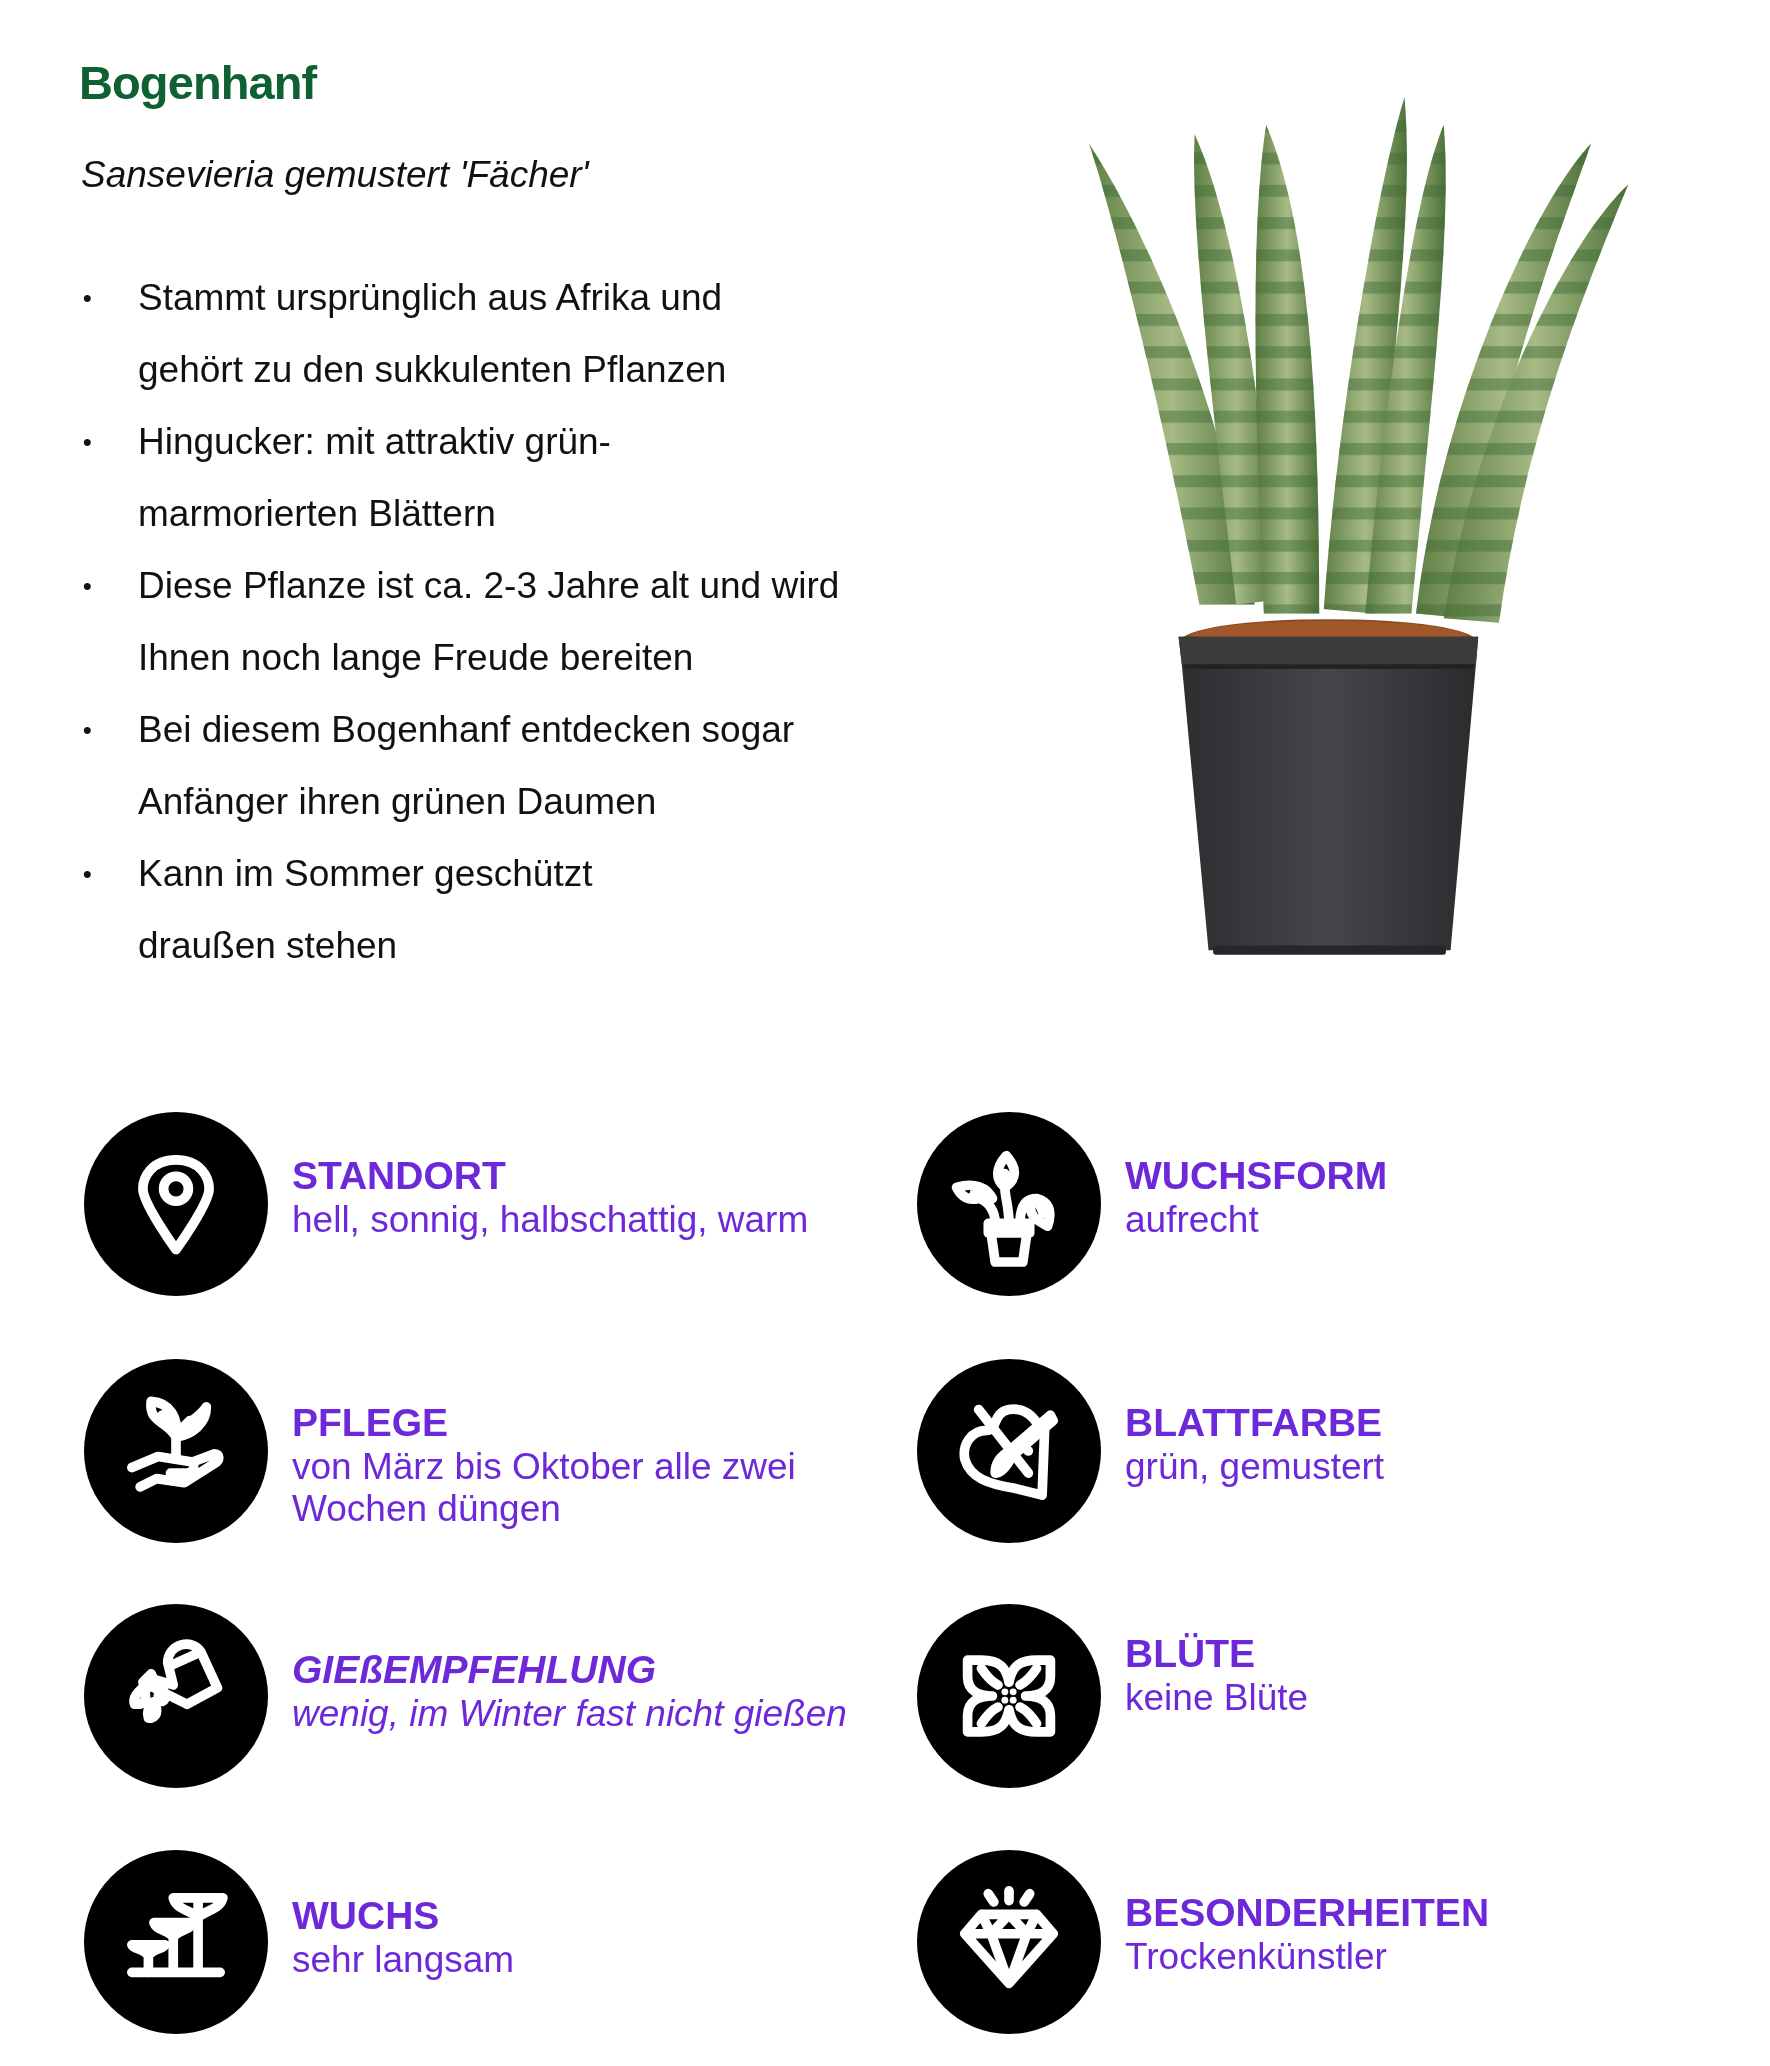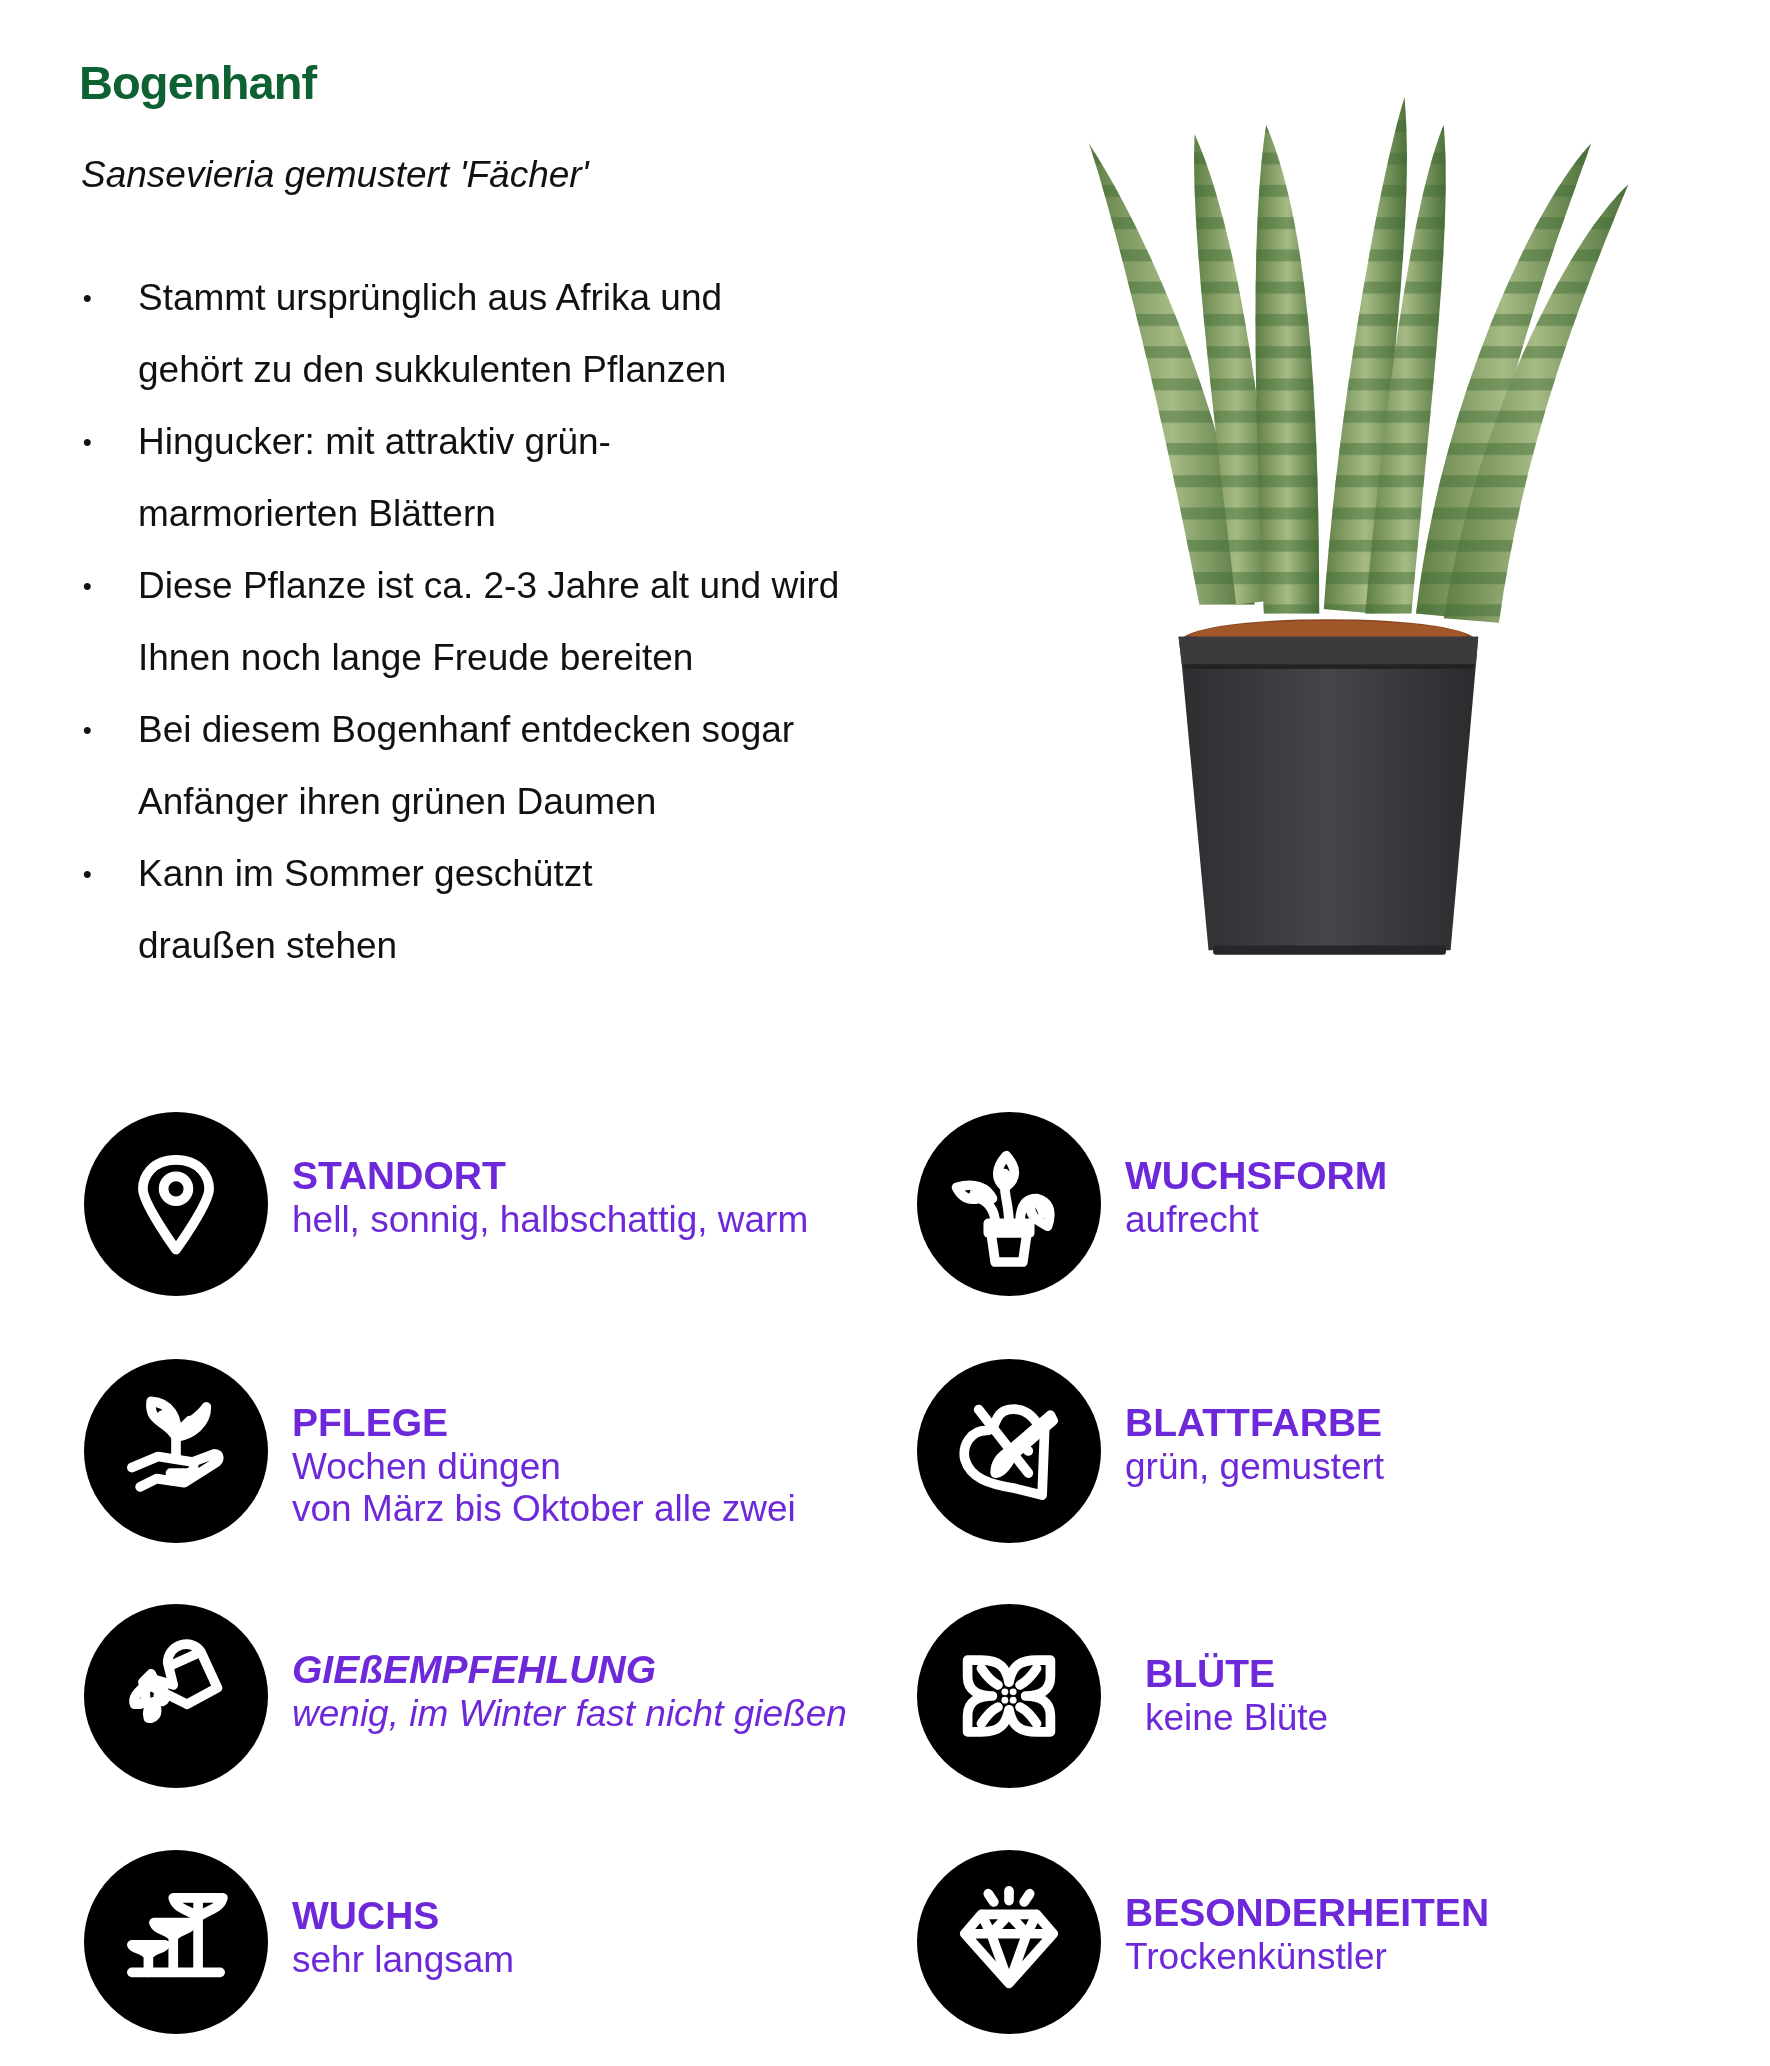--- a/index.html
+++ b/index.html
@@ -114,22 +114,22 @@
 
 <div class="feature" style="left:84px; top:1359px;">
   <div class="circle">
     <svg viewBox="0 0 100 100">
         <path class="w" d="M50 56 L50 40 M50 40 C44 28 30 30 32 14 C46 15 52 26 50 40 M50 40 C54 30 66 28 72 18 C72 30 62 38 50 40 M40 24 L48 34 M60 28 L52 36"></path>
         <path class="w" d="M18 62 L37 54 L62 58 C64 62 62 66 58 66 L46 66 M62 58 L78 52 C82 52 82 57 78 59 L56 73 L36 70 L24 76"></path>
       </svg>
   </div>
   <div class="label" style="top:42px;">
     <span class="head">PFLEGE</span>
+    <span class="val">von März bis Oktober alle zwei</span>
     <span class="val">Wochen düngen</span>
-    <span class="val">von März bis Oktober alle zwei</span>
   </div>
 </div>
 
 <div class="feature" style="left:917px; top:1359px;">
   <div class="circle">
     <svg viewBox="0 0 100 100">
         <path class="w" d="M76 30 L74 82 L54 77 C36 74 22 70 18 56 C16 46 22 35 34 35 C42 35 38 22 50 20 C62 18 68 26 72 32"></path>
         <path class="w" d="M28 20 L64 66"></path>
         <path class="w" d="M80 24 L50 50 C44 54 40 58 40 66 C44 66 48 62 52 54 L82 28 Z"></path>
         <path class="w" d="M58 44 L64 50"></path>
@@ -158,21 +158,21 @@
   <div class="circle">
     <svg viewBox="0 0 100 100">
         <path class="w" d="M50 40 C48 30 44 24 30 24 L20 24 L20 36 C20 46 28 50 38 50 C28 50 20 54 20 64 L20 76 L30 76 C44 76 48 70 50 60 C52 70 56 76 70 76 L80 76 L80 64 C80 54 72 50 62 50 C72 50 80 46 80 36 L80 24 L70 24 C56 24 52 30 50 40 Z"></path>
         <path class="w" d="M30 30 C34 36 38 40 42 42 M70 30 C66 36 62 40 58 42 M30 70 C34 64 38 60 42 58 M70 70 C66 64 62 60 58 58"></path>
         <circle cx="47" cy="47" r="2.5" fill="#fff"></circle>
         <circle cx="53" cy="47" r="2.5" fill="#fff"></circle>
         <circle cx="47" cy="53" r="2.5" fill="#fff"></circle>
         <circle cx="53" cy="53" r="2.5" fill="#fff"></circle>
       </svg>
   </div>
-  <div class="label" style="top:48px;margin-left:20px;">
+  <div class="label" style="top:28px;">
     <span class="head">BLÜTE</span>
     <span class="val">keine Blüte</span>
   </div>
 </div>
 
 <div class="feature" style="left:84px; top:1850px;">
   <div class="circle">
     <svg viewBox="0 0 100 100">
         <path class="w" d="M18 72 L82 72"></path>
         <path class="w" d="M30 72 L30 60 M30 60 C26 54 20 56 18 52 L30 52 Z M30 60 C34 54 40 56 42 52 L30 52"></path>

